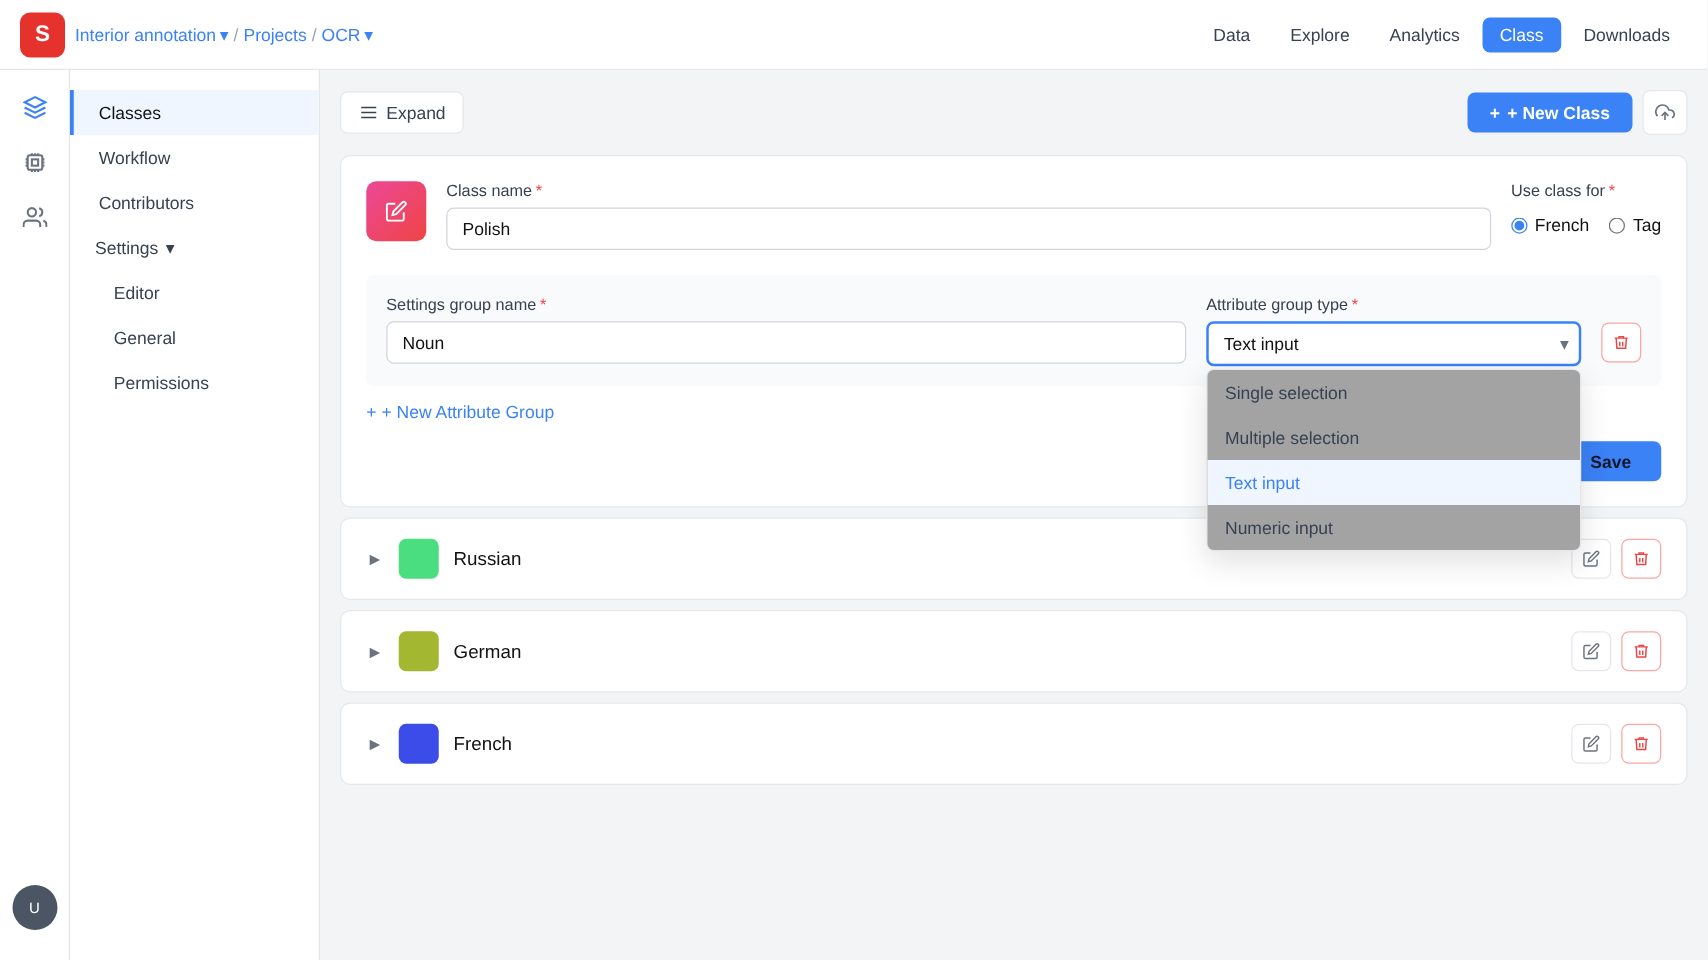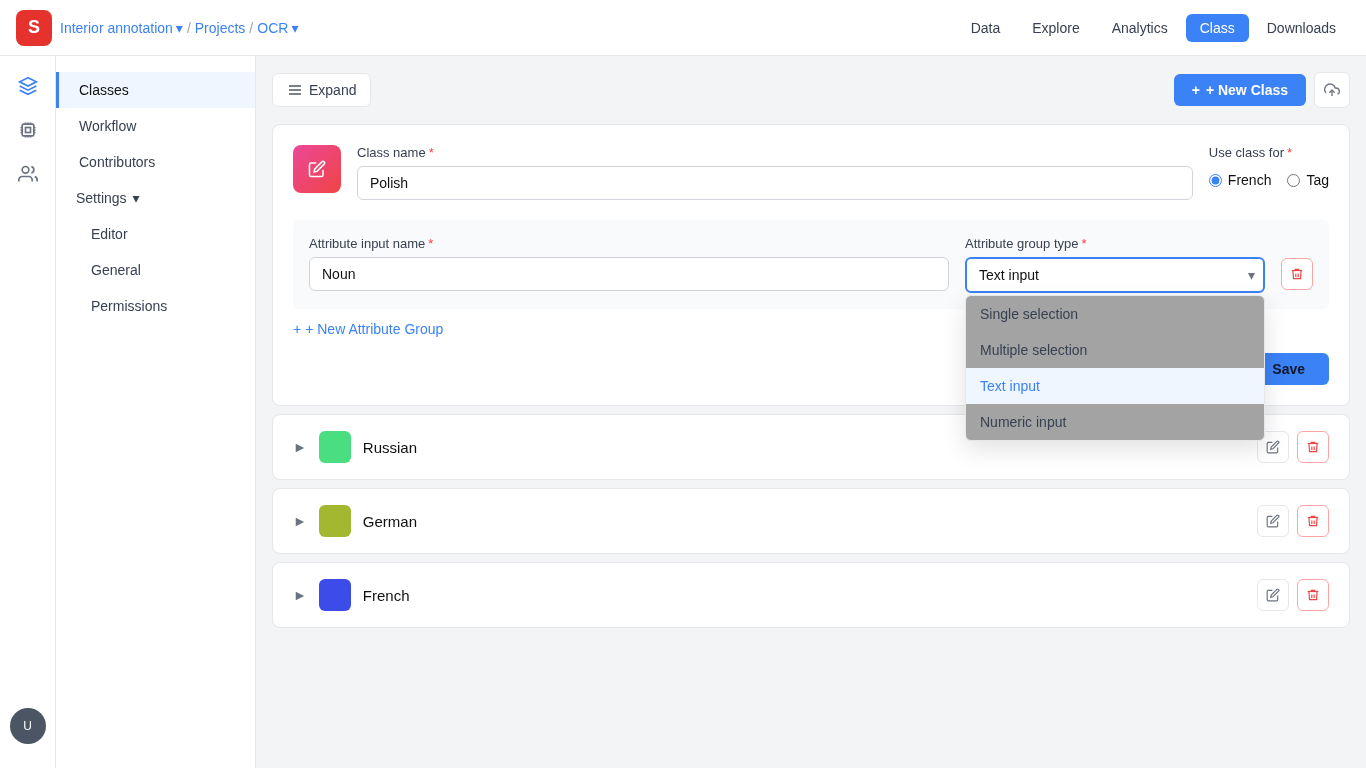--- a/index.html
+++ b/index.html
@@ -304,21 +304,21 @@
               <input type="radio" name="use_class" style="">
               <span>Tag</span>
             </label>
           </div>
         </div>
       </div>
 
       <div class="attribute-row">
         <div class="attr-field">
           <div class="field-label">
-            <span>Attribute input name</span>
+            <span>Settings group name</span>
             <span class="required">*</span>
           </div>
           <input class="text-input" type="text" value="Noun" style="">
         </div>
         <div class="attr-type-field">
           <div class="field-label">
             <span>Attribute group type</span>
             <span class="required">*</span>
           </div>
           <div class="dropdown-wrapper" style="position:relative;">

